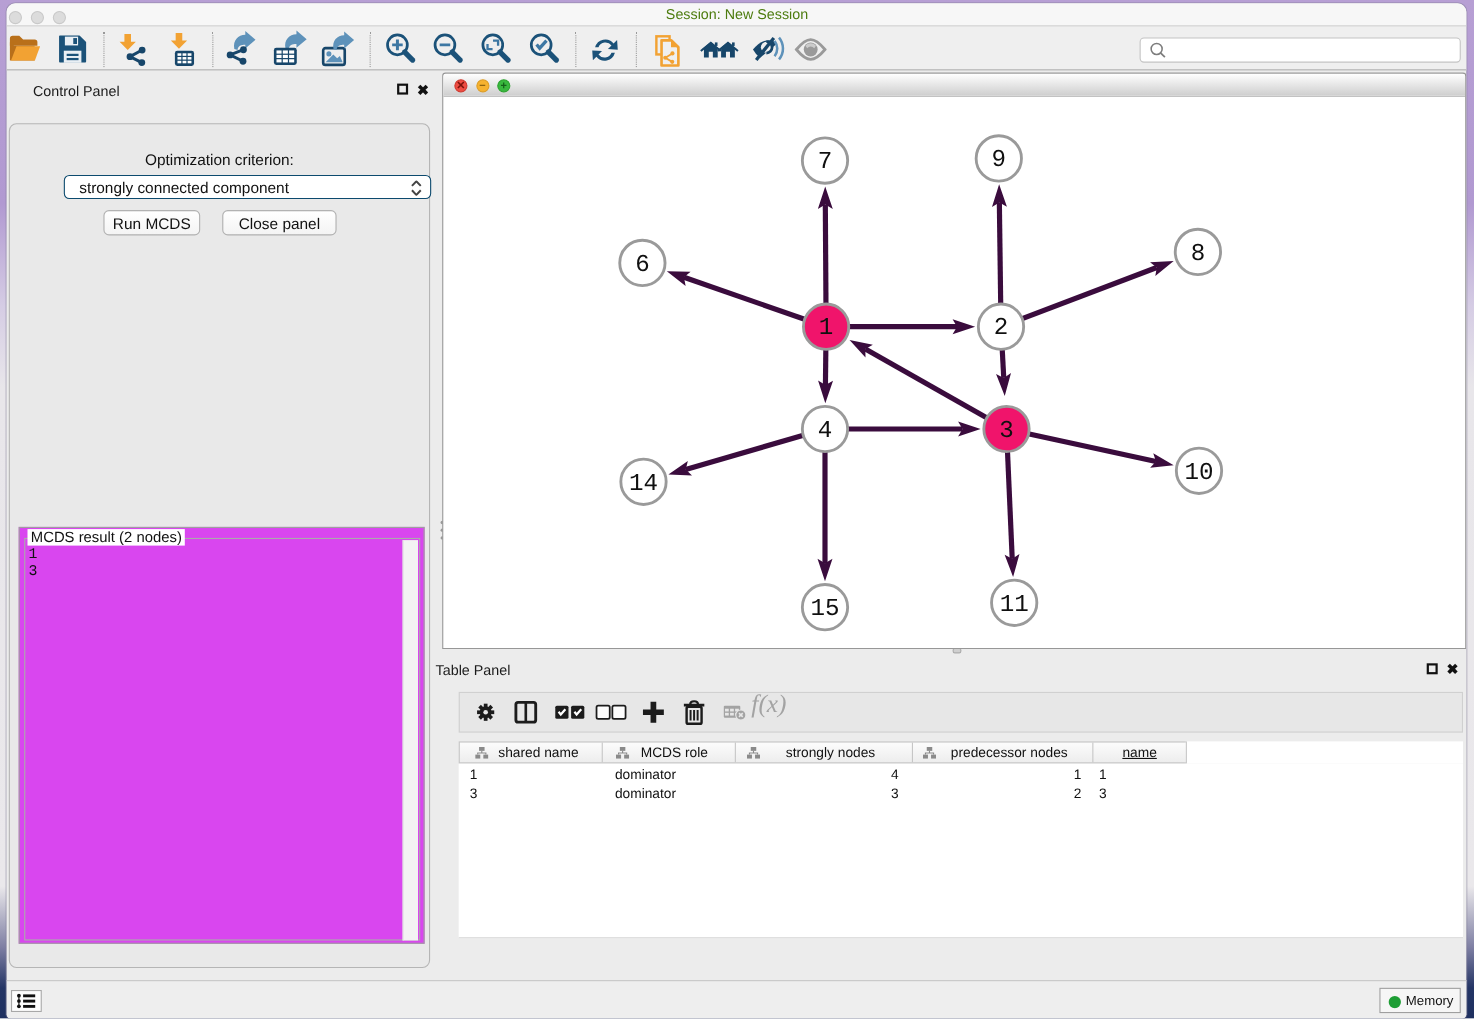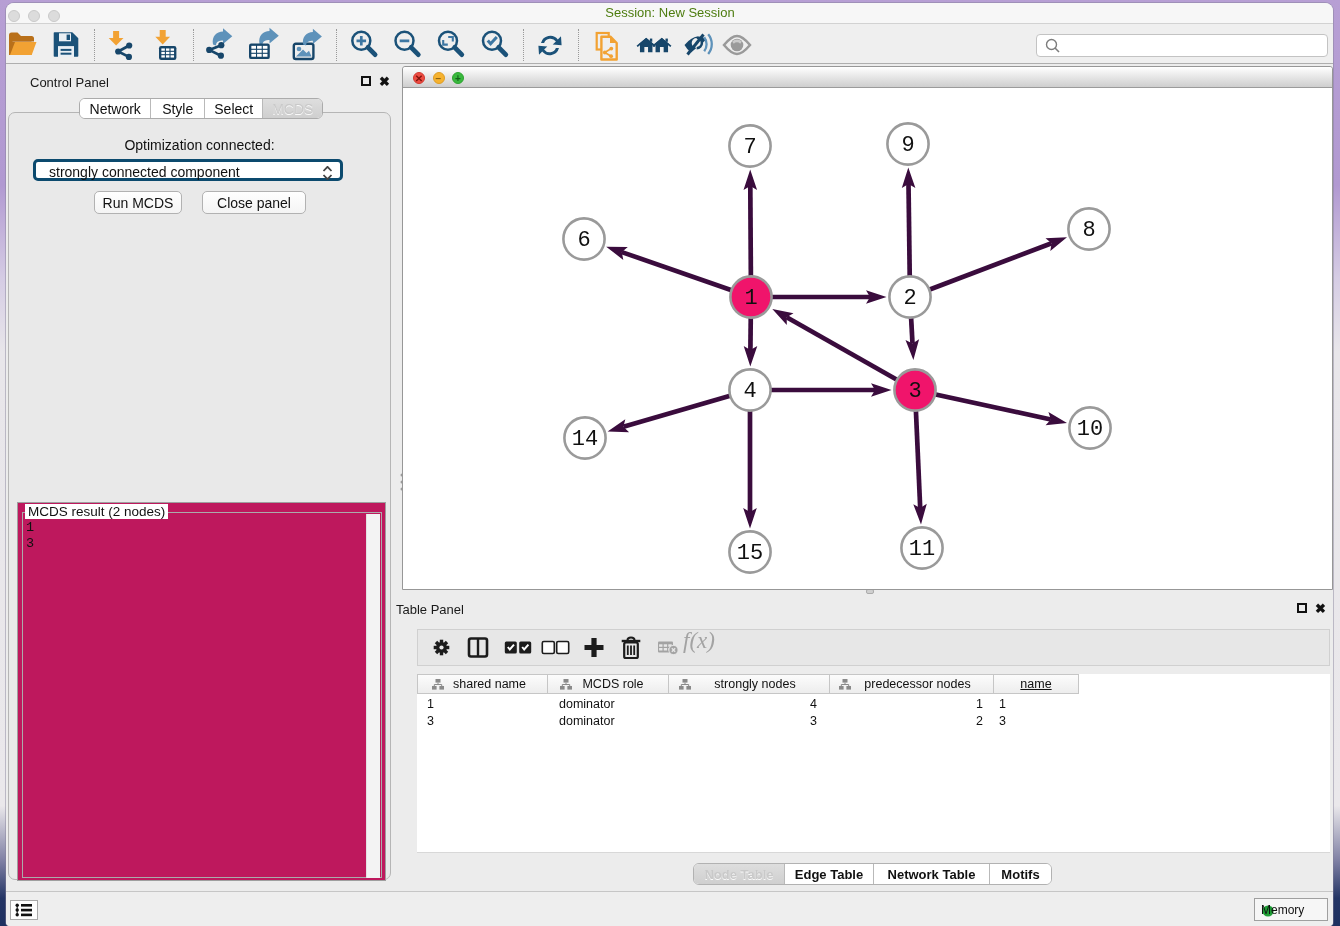--- a/index.html
+++ b/index.html
@@ -32,28 +32,28 @@
   #cp-tabs { position:absolute; left:73px; top:95px; width:244px; height:21px; display:flex;
         border:1px solid #ababab; border-radius:6px; overflow:hidden; background:#fff;
         font-size:14px; z-index:5; }
   .cptab { height:100%; display:flex; align-items:center; justify-content:center;
         border-right:1px solid #b9b9b9; color:#111; background:#fff; }
   .cptab:last-child { border-right:none; }
   .cptab.tabsel, .btab.tabsel { background:linear-gradient(#dedede,#cfcfcf); color:#c9c9c9;
         text-shadow:0 1px 0 #fafafa; }
   #optlabel { position:absolute; left:2px; top:134px; width:383px; text-align:center;
         font-size:14px; color:#111; }
-  #optsel { position:absolute; left:27px; top:156px; width:310px; height:22px;
-        background:#fff; border:3px solid #0c4a6e; border-radius:5px; font-size:14px; color:#111; }
+  #optsel { position:absolute; left:52px; top:156px; width:334px; height:22px;
+        background:#fff; border:1px solid #0c4a6e; border-radius:5px; font-size:14px; color:#111; }
   #optsel span.txt { position:absolute; left:13px; top:2px; }
   .btn { position:absolute; height:23px; background:linear-gradient(#ffffff,#f4f4f4);
         border:1px solid #b2b2b2; border-radius:5px; font-size:14px; color:#111;
         display:flex; align-items:center; justify-content:center; }
-  #mcds-box { position:absolute; left:11px; top:499px; width:369px; height:379px;
-        background:#be185d; border:1px solid #9f9f9f; }
+  #mcds-box { position:absolute; left:11px; top:476px; width:369px; height:379px;
+        background:#d946ef; border:1px solid #9f9f9f; }
   #mcds-fs { position:absolute; left:4px; top:9px; width:360px; height:366px;
         border:1px solid #ababab; }
   #mcds-legend { position:absolute; left:2px; top:-9px; background:#fff; padding:0 3px;
         font-size:13.5px; color:#111; white-space:nowrap; }
   #mcds-text { position:absolute; left:3px; top:7px; font-size:13.5px; color:#111; line-height:16px; font-family:"Liberation Mono", monospace; }
   #mcds-scroll { position:absolute; right:1px; top:1px; width:14px; height:364px;
         background:#f3f3f3; border-left:1px solid #e2e2e2; }
   
   #netframe { position:absolute; left:396px; top:63px; width:931px; height:524px;
         border:1px solid #979797; background:#fff; border-radius:3px 3px 0 0; }
@@ -253,27 +253,21 @@
             <circle cx="6.5" cy="6.5" r="5" fill="none" stroke="#7d7d7d" stroke-width="1.4"></circle>
             <line x1="10" y1="10" x2="14" y2="14" stroke="#7d7d7d" stroke-width="1.6"></line>
           </svg>
         </div>
   </div>
 
   <div id="cp-title">Control Panel</div>
   <div class="float-ic" style="left:355px; top:73px;"></div>
   <div class="close-ic" style="left:373px; top:74px;">✖</div>
   <div id="cp-panel"></div>
-  <div id="cp-tabs">
-    <div class="cptab" style="width:72px;">Network</div>
-    <div class="cptab" style="width:54px;">Style</div>
-    <div class="cptab" style="width:59px;">Select</div>
-    <div class="cptab tabsel" style="width:59px;">MCDS</div>
-  </div>
-  <div id="optlabel">Optimization connected:</div>
+  <div id="optlabel">Optimization criterion:</div>
   <div id="optsel">
         <span class="txt">strongly connected component</span>
     <svg width="11" height="14" style="position:absolute;right:7px;top:4px;" viewBox="0 0 11 14">
       <path d="M1.5 5 L5.5 0.8 L9.5 5" fill="none" stroke="#444" stroke-width="1.8"></path>
       <path d="M1.5 9 L5.5 13.2 L9.5 9" fill="none" stroke="#444" stroke-width="1.8"></path>
     </svg>
   </div>
   <div class="btn" style="left:88px; top:188px; width:88px;">Run MCDS</div>
   <div class="btn" style="left:196px; top:188px; width:104px;">Close panel</div>
   <div id="mcds-box">
@@ -471,39 +465,33 @@
     <span class="cell" style="left:512px; width:54px; text-align:right;">1</span>
     <span class="cell" style="left:582px;">1</span>
   </div>
   <div class="trow" style="left:411px; top:710px;">
     <span class="cell" style="left:10px;">3</span>
     <span class="cell" style="left:142px;">dominator</span>
     <span class="cell" style="left:340px; width:60px; text-align:right;">3</span>
     <span class="cell" style="left:512px; width:54px; text-align:right;">2</span>
     <span class="cell" style="left:582px;">3</span>
   </div>
-  <div id="bot-tabs">
-    <div class="btab tabsel" style="width:91px;">Node Table</div>
-    <div class="btab" style="width:89px;">Edge Table</div>
-    <div class="btab" style="width:116px;">Network Table</div>
-    <div class="btab" style="width:61px;">Motifs</div>
-  </div>
   <div id="statusbar">
     <div id="listbtn">
           <svg width="18" height="14" viewBox="0 0 18 14" style="position:absolute;left:4px;top:2px;">
             <circle cx="2.2" cy="2.2" r="1.7" fill="#111"></circle>
             <circle cx="2.2" cy="7" r="1.7" fill="#111"></circle>
             <circle cx="2.2" cy="11.8" r="1.7" fill="#111"></circle>
             <line x1="2.2" y1="2" x2="2.2" y2="12" stroke="#111" stroke-width="1"></line>
             <rect x="6" y="1" width="11" height="2.6" fill="#111"></rect>
             <rect x="6" y="5.8" width="11" height="2.6" fill="#111"></rect>
             <rect x="6" y="10.6" width="11" height="2.6" fill="#111"></rect>
           </svg>
         </div>
     <div id="membtn">
           <svg width="12" height="12" viewBox="0 0 12 12" style="position:absolute;left:7px;top:5.5px;">
             <circle cx="6" cy="6" r="5.6" fill="#1e9e35"></circle>
           </svg>
-          <span style="position:absolute;left:6px;top:4px;">Memory</span>
+          <span style="position:absolute;left:23px;top:4px;">Memory</span>
         </div>
   </div>
  </div>
 </div>
 
 </body></html>

